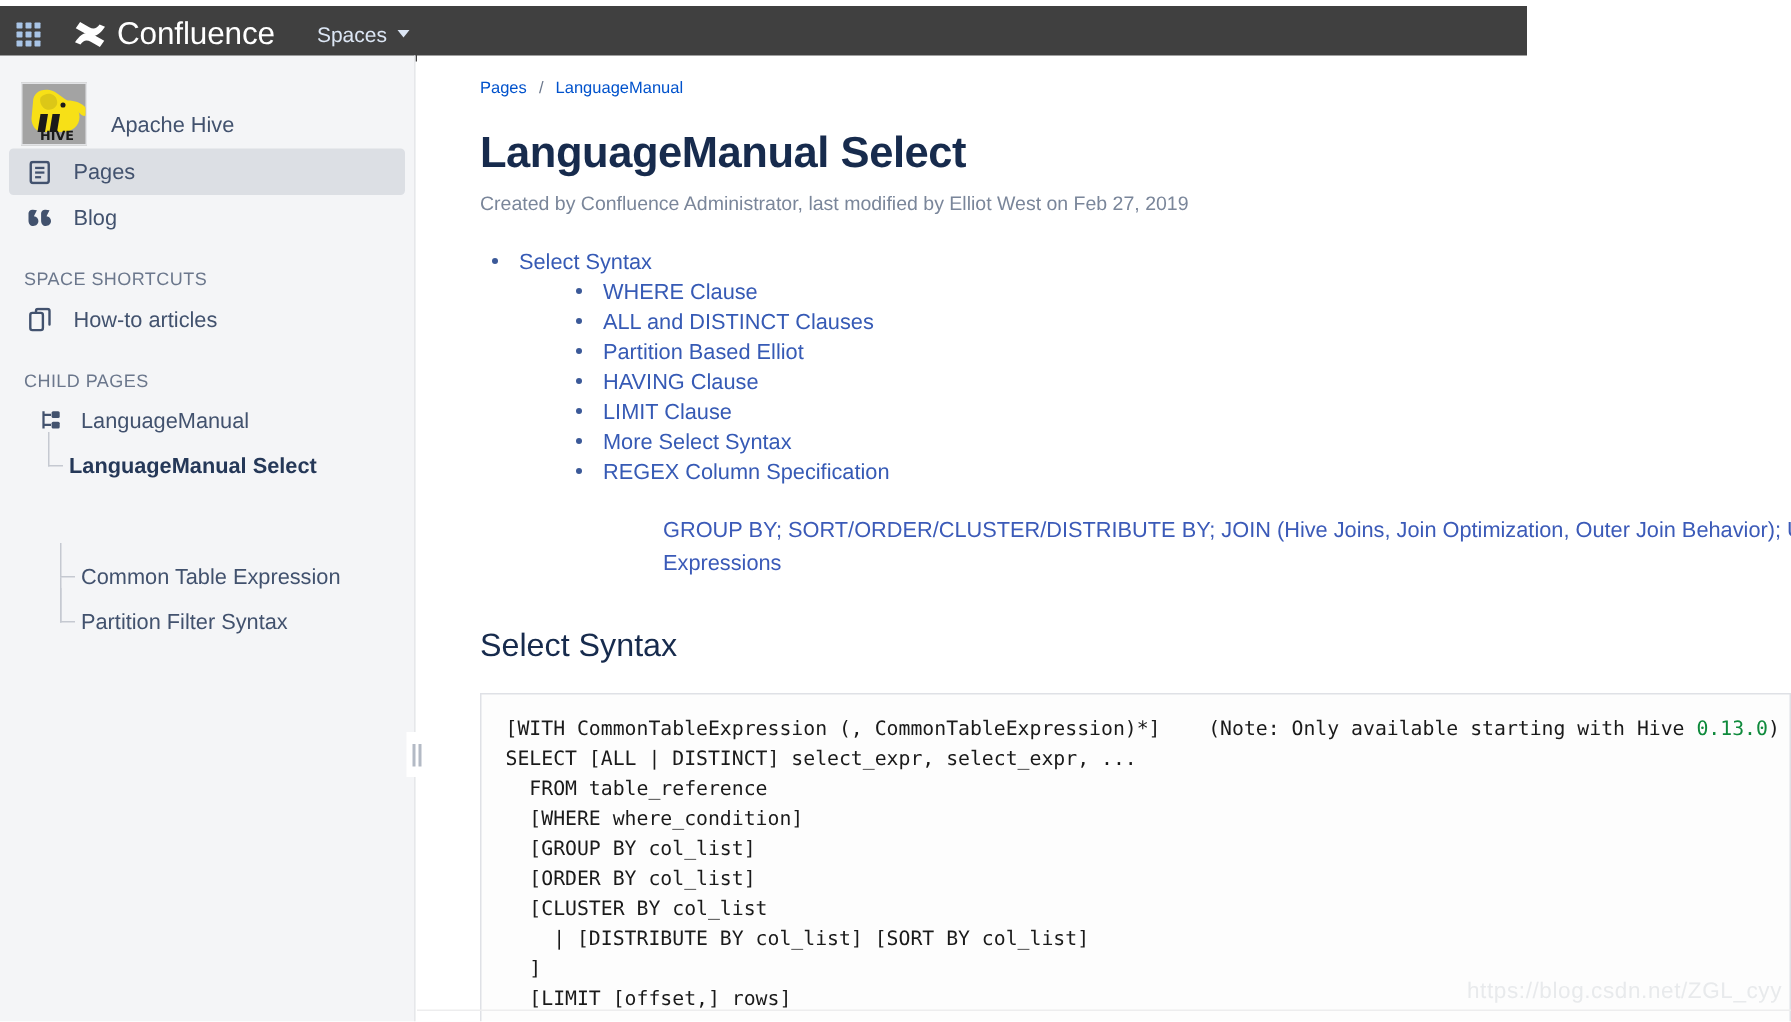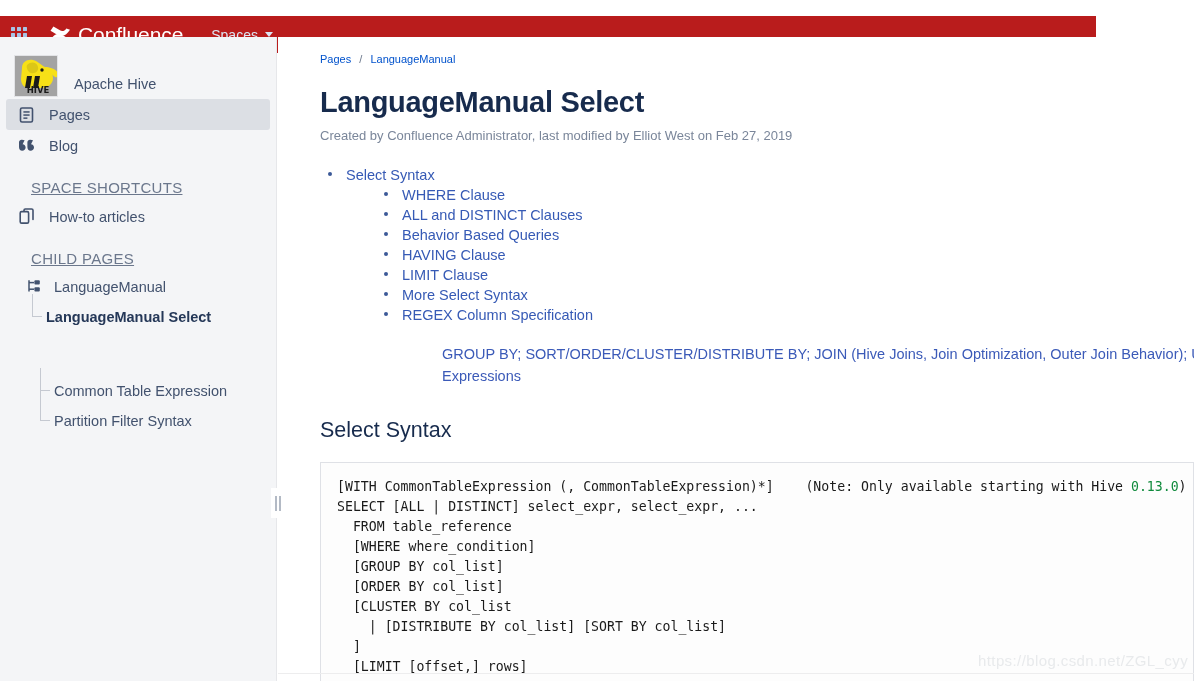--- a/index.html
+++ b/index.html
@@ -8,23 +8,23 @@
     width: 1194px; height: 681px;
     overflow: hidden;
     font-family: "Liberation Sans", sans-serif;
     background: #ffffff;
   }
 
   #app { position: relative; width: 1194px; height: 681px; overflow: hidden; }
 
   
   #topnav {
-    position: absolute; top: 16px; left: 0;
-    width: 1096px; height: 37px;
-    background: #b91c1c;
+    position: absolute; top: 4px; left: 0;
+    width: 1018px; height: 37px;
+    background: #404040;
     display: flex; align-items: center;
   }
   .grid-icon {
     width: 16px; height: 16px;
     margin-left: 11px;
     display: grid;
     grid-template-columns: repeat(3, 4px);
     grid-template-rows: repeat(3, 4px);
     gap: 2px;
   }
@@ -82,24 +82,23 @@
     color: #42526e; font-size: 14.5px;
     border-radius: 3px; cursor: pointer;
   }
   .nav-item.active { background: #dcdfe4; }
   .nav-ico {
     width: 19px; height: 19px; margin-right: 13px;
     flex: none; display: flex; align-items: center; justify-content: center;
     color: #42526e;
   }
   .sec-label {
-    font-size: 15px; color: #6b778c;
+    font-size: 12px; color: #6b778c;
     letter-spacing: 0.3px;
-    padding: 18px 0 5px 31px;
-    text-decoration: underline;
+    padding: 18px 0 5px 16px;
   }
 
   .tree-row {
     display: flex; align-items: center;
     height: 30px; font-size: 14.5px;
     color: #42526e; cursor: pointer;
     position: relative;
   }
   .tree-row .lbl { white-space: nowrap; }
   .tree-row.current .lbl { font-weight: bold; color: #253858; }
@@ -368,21 +367,21 @@
             </li>
             <li>
               <div class="toc-row">
                 <span class="dot"></span>
                 <a href="#">ALL and DISTINCT Clauses</a>
               </div>
             </li>
             <li>
               <div class="toc-row">
                 <span class="dot"></span>
-                <a href="#">Behavior Based Queries</a>
+                <a href="#">Partition Based Elliot</a>
               </div>
             </li>
             <li>
               <div class="toc-row">
                 <span class="dot"></span>
                 <a href="#">HAVING Clause</a>
               </div>
             </li>
             <li>
               <div class="toc-row">

